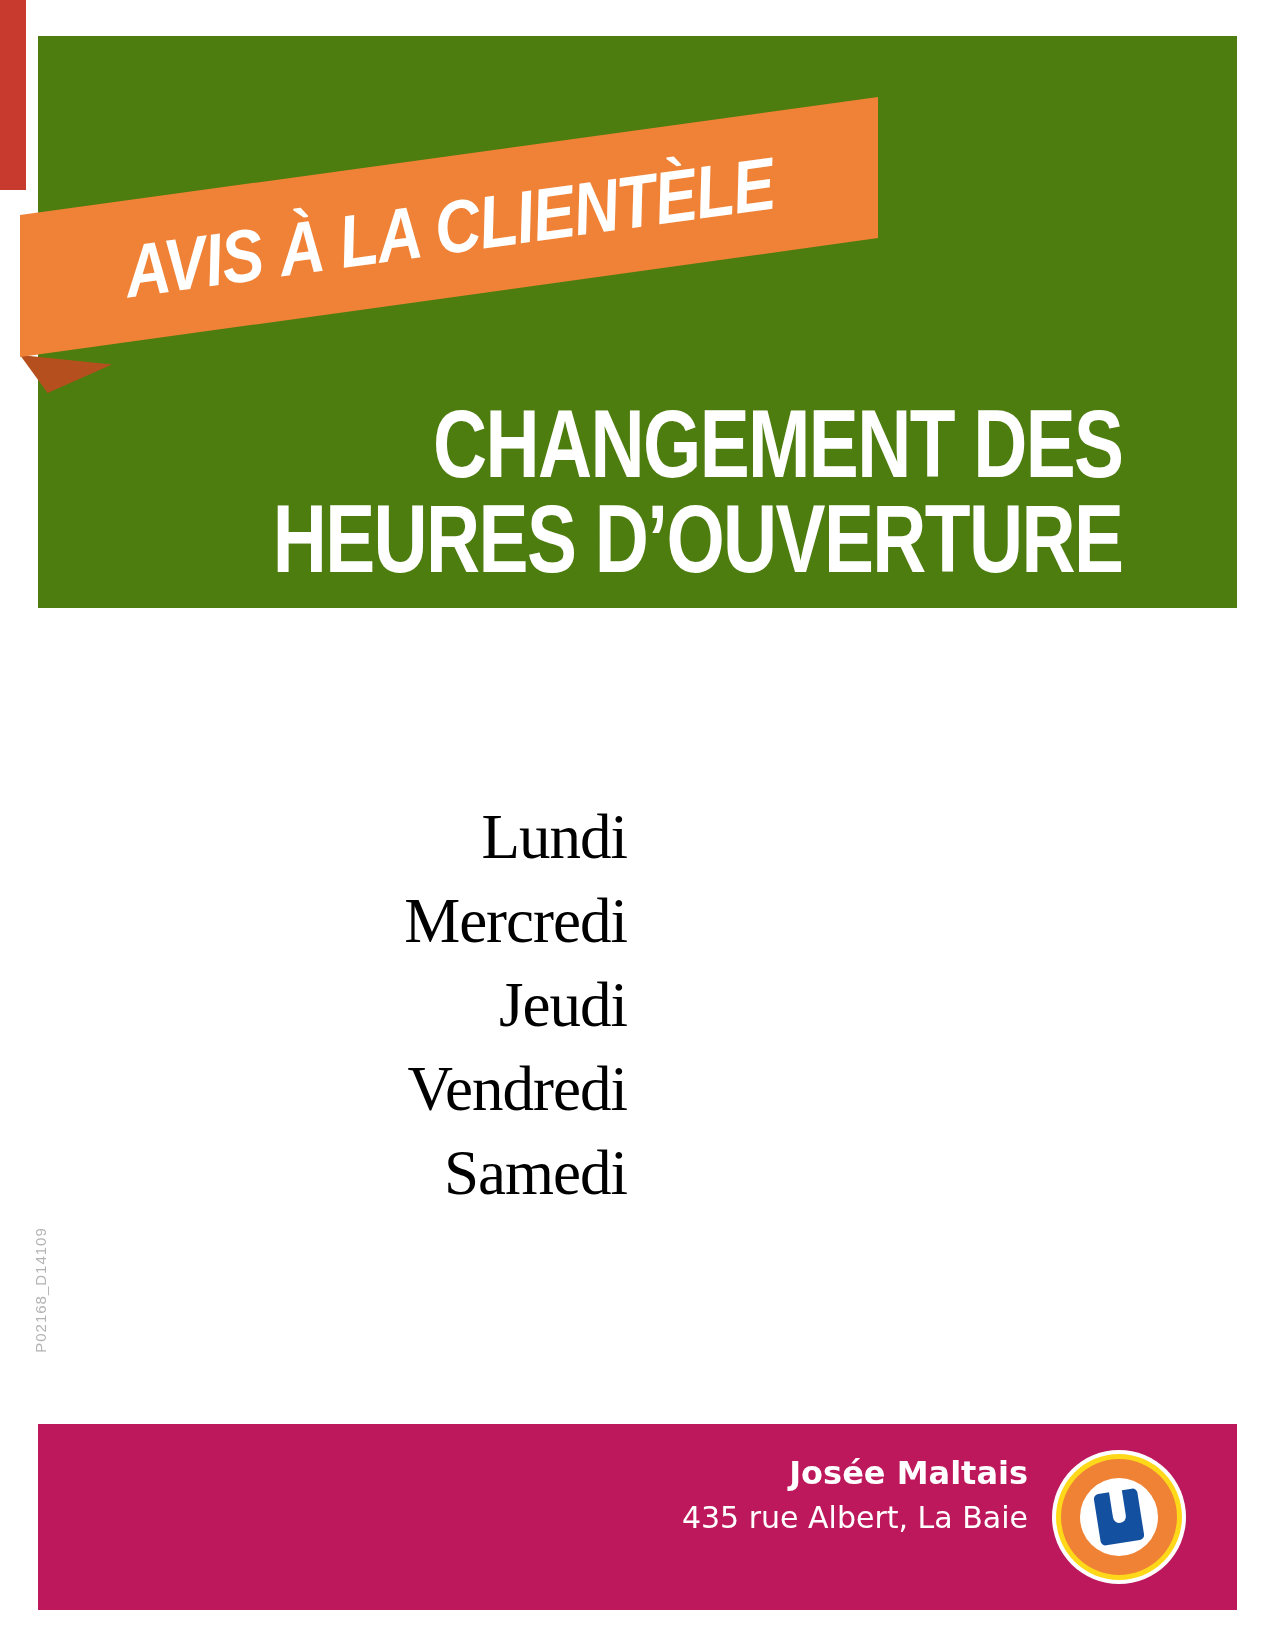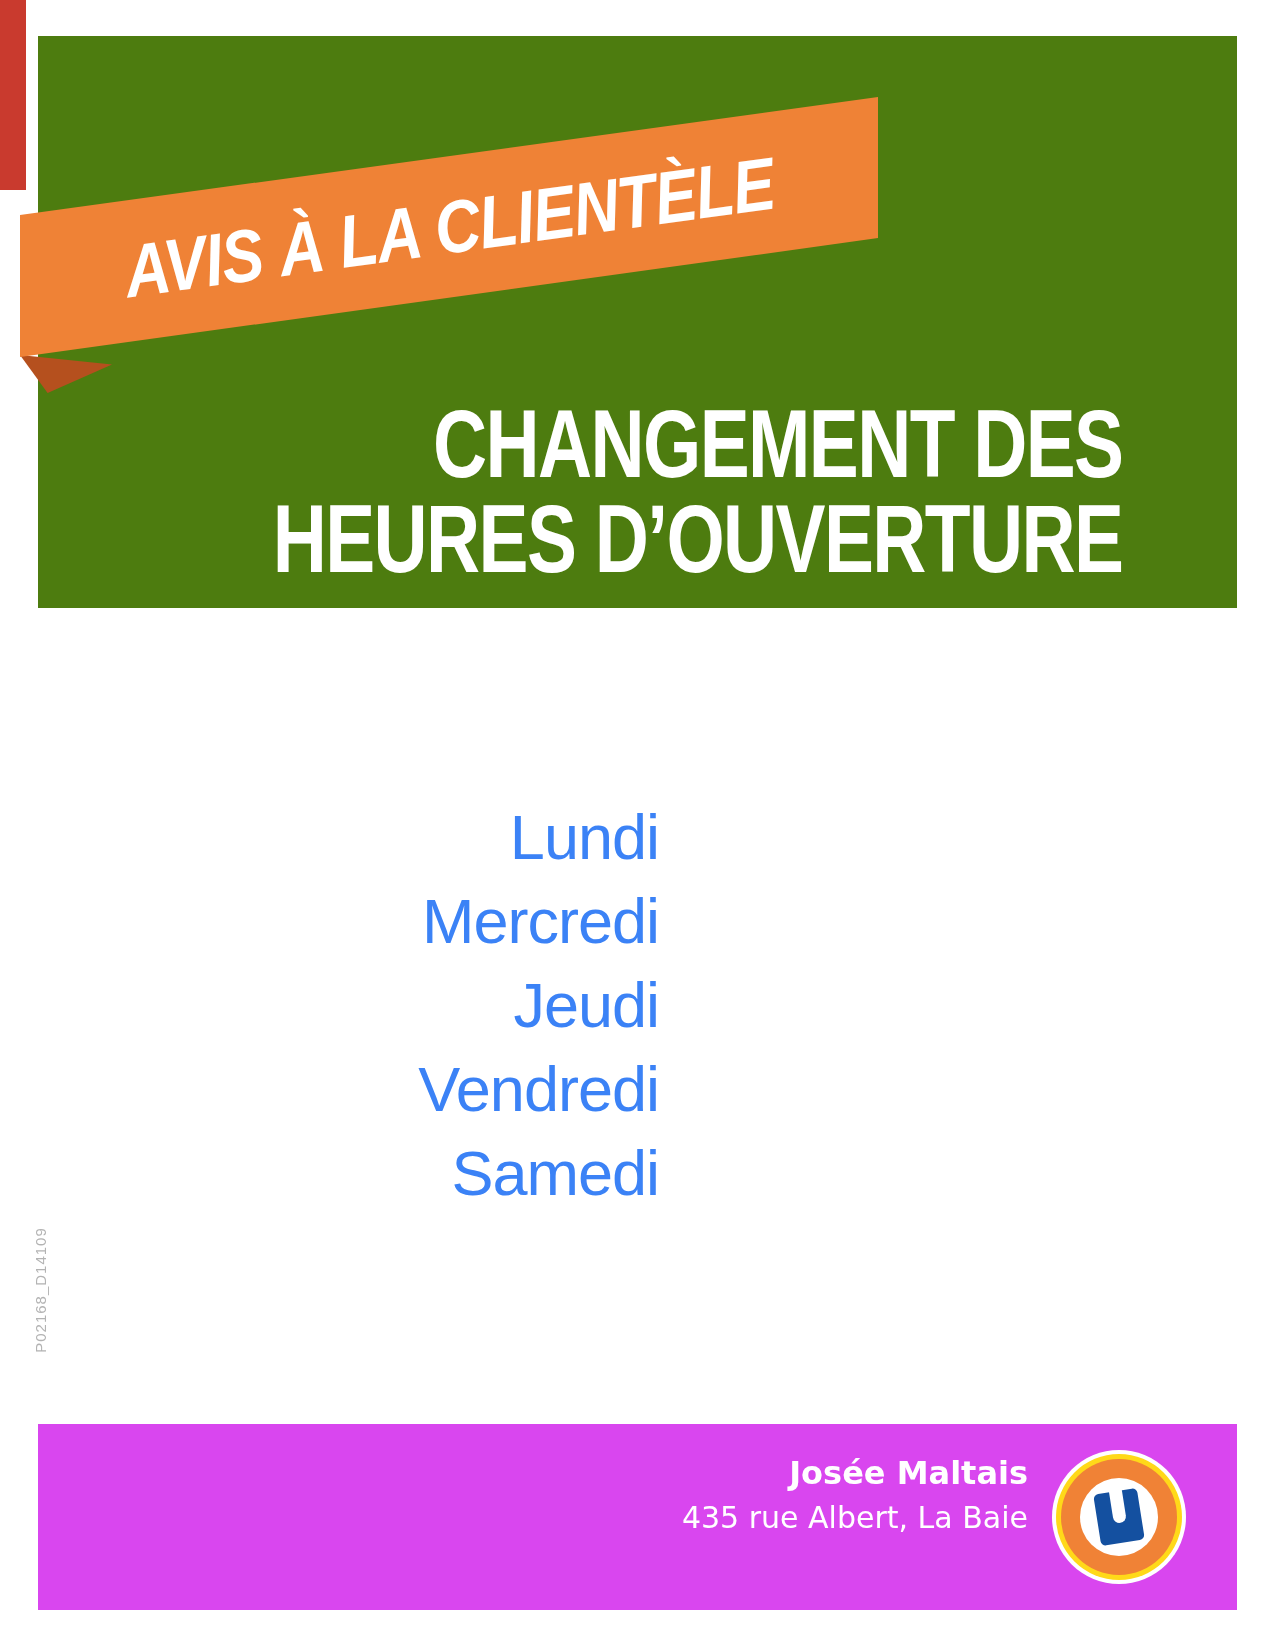--- a/index.html
+++ b/index.html
@@ -44,36 +44,36 @@
   }
   .ribbon-label {
     color:#ffffff; font-size:74px; font-weight:bold; font-style:italic;
     letter-spacing:-1px; white-space:nowrap;
     transform:rotate(-7.85deg) scaleX(0.85);
   }
 
   
   .days {
     position:absolute; left:0; top:795px; width:627px;
-    text-align:right; color:#3b82f6;
-    font-family:Liberation Sans, sans-serif;
-    font-size:63px; line-height:84px; letter-spacing:-1px;margin-left:32px;
+    text-align:right; color:#000000;
+    font-family:Liberation Serif, serif;
+    font-size:63px; line-height:84px; letter-spacing:-1px;
   }
 
   
   .print-code {
     position:absolute; left:40px; top:1290px;
     transform:translate(-50%,-50%) rotate(-90deg);
     color:#B3B3B3; font-size:15px; letter-spacing:1px; white-space:nowrap;
   }
 
   
   .footer {
     position:absolute; left:38px; top:1424px; width:1199px; height:186px;
-    background:#d946ef;
+    background:#be185d;
   }
   .contact {
     position:absolute; right:209px; top:26px; text-align:right;
     color:#ffffff; font-family:"DejaVu Sans", sans-serif;
   }
   .contact-name { font-size:32px; font-weight:bold; line-height:46px; }
   .contact-line { font-size:30px; line-height:43px; }
 
   
   .logo { position:absolute; left:1014px; top:26px; width:134px; height:134px; }

